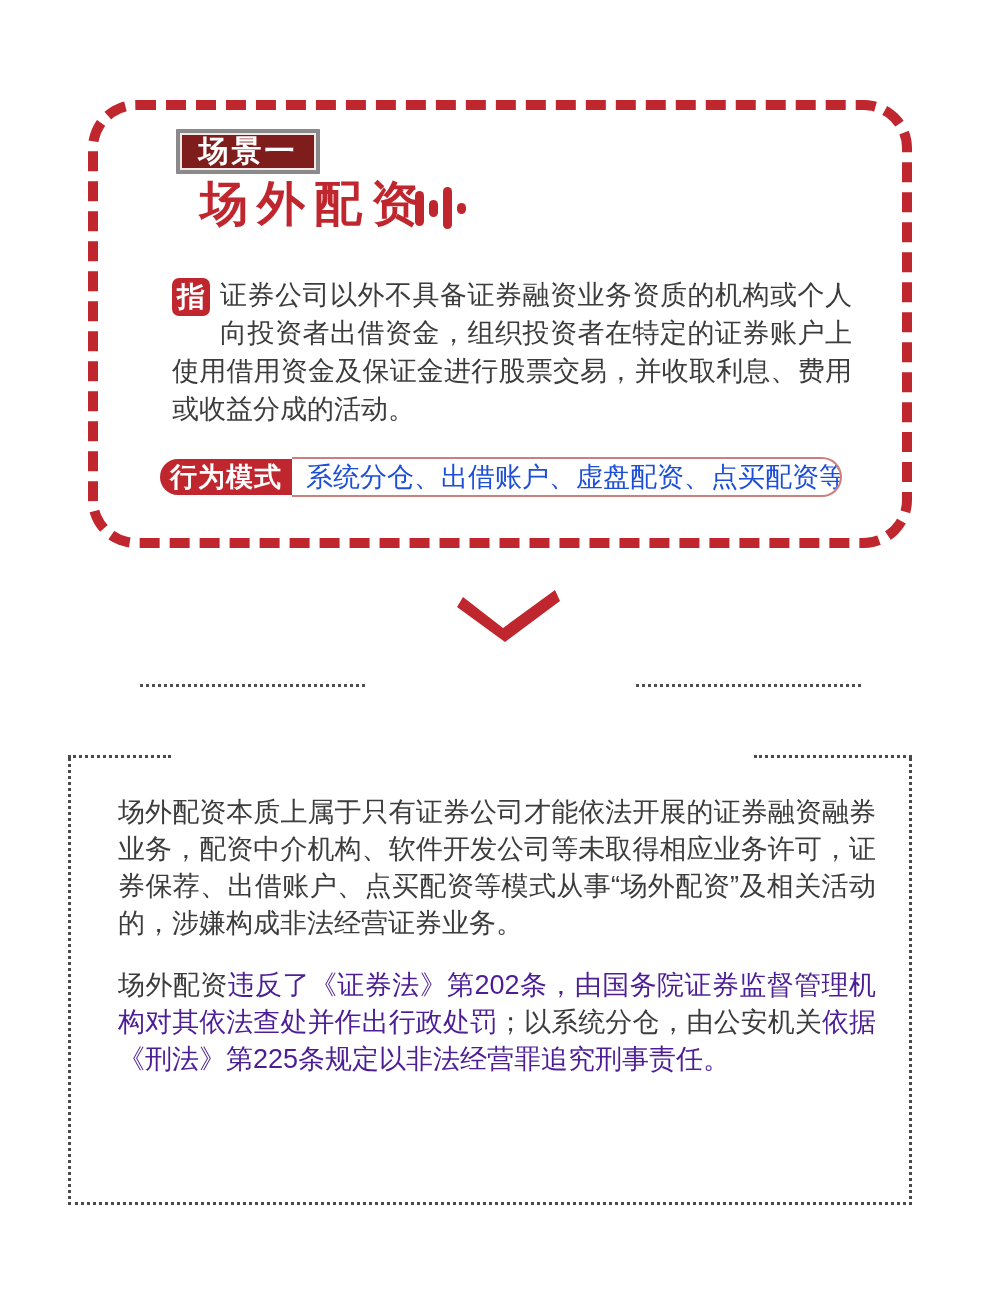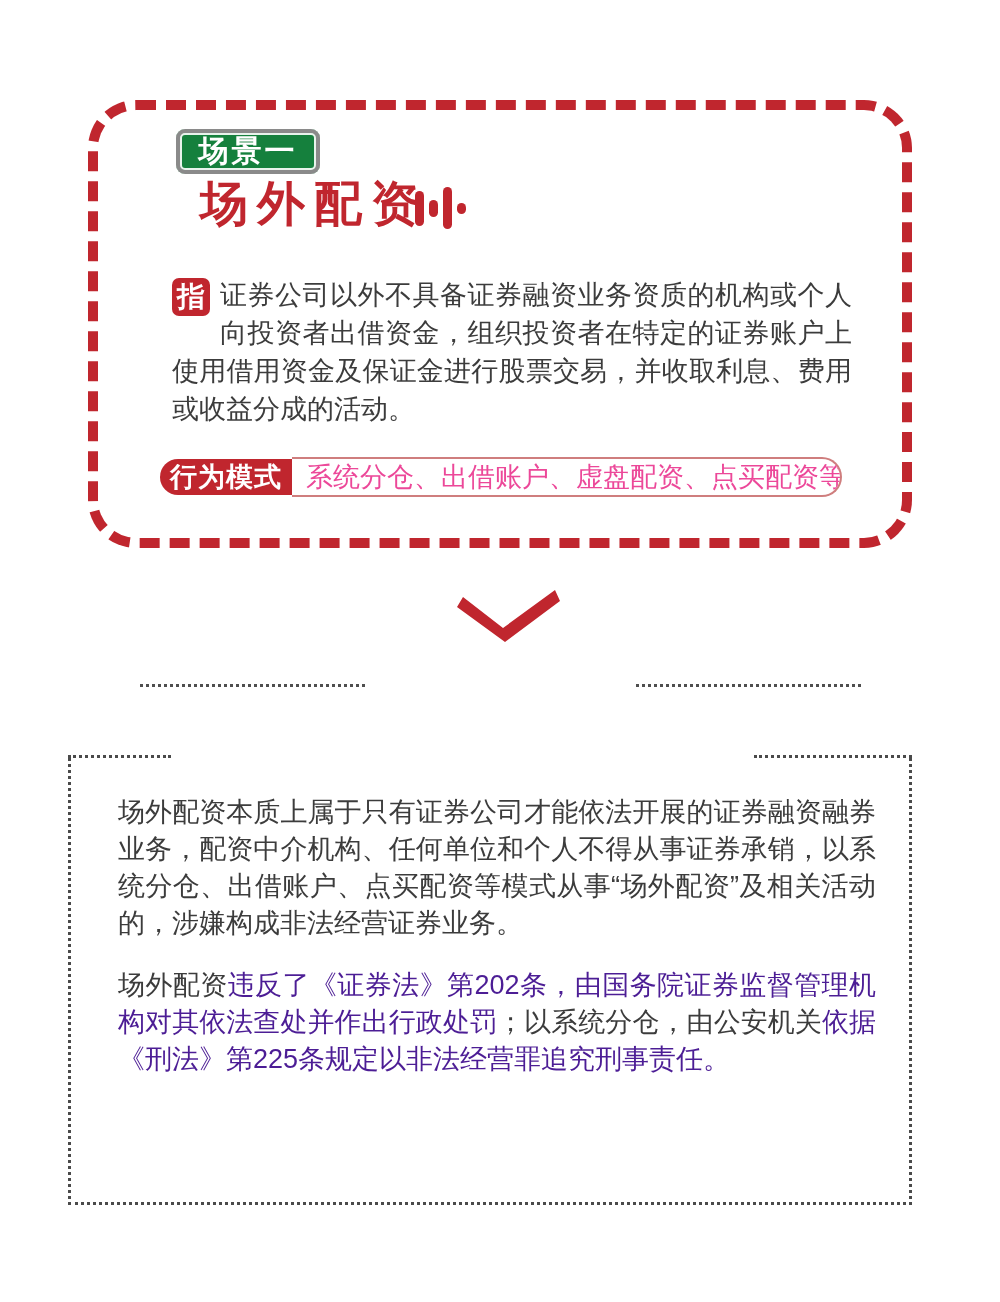--- a/index.html
+++ b/index.html
@@ -18,22 +18,22 @@
     position: absolute;
     left: 88px; top: 100px;
     width: 824px; height: 448px;
     border: 10px dashed #c0262e;
     border-radius: 48px;
   }
   .tag-badge {
     position: absolute;
     left: 78px; top: 19px;
     width: 144px; height: 45px;
-    background: #15803d;
-    border-radius: 9px;
+    background: #7f1d1d;
+    border-radius: 1px;
     box-shadow: inset 0 0 0 4px #8a8a8a, inset 0 0 0 6px rgba(255,255,255,0.9);
     color: #ffffff;
     font-size: 30px;
     font-weight: bold;
     letter-spacing: 3px;
     display: flex; align-items: center; justify-content: center;
   }
   .card-title {
     position: absolute;
     left: 102px; top: 66px;
@@ -96,21 +96,21 @@
     letter-spacing: 1px;
     display: flex; align-items: center; justify-content: center;
     flex: none;
   }
   .behavior-value {
     flex: 1;
     border: 2px solid #cf7e7e;
     border-left: none;
     border-radius: 0 22px 22px 0;
     font-size: 27px;
-    color: #ec4899;
+    color: #1d4ed8;
     padding-left: 14px;
     display: flex; align-items: center;
     white-space: nowrap;
     overflow: hidden;
   }
 
   
   .chevron {
     position: absolute;
     left: 450px; top: 588px;
@@ -203,18 +203,18 @@
   </svg>
 
   <div class="divider-dash dash-left"></div>
   <div class="divider-dash dash-right"></div>
 
   <div class="legal-card">
     <div class="top-seg left"></div>
     <div class="top-seg right"></div>
 
     <div class="legal-content">
-      <p>场外配资本质上属于只有证券公司才能依法开展的证券融资融券业务，配资中介机构、任何单位和个人不得从事证券承销，以系统分仓、出借账户、点买配资等模式从事“场外配资”及相关活动的，涉嫌构成非法经营证券业务。</p>
+      <p>场外配资本质上属于只有证券公司才能依法开展的证券融资融券业务，配资中介机构、软件开发公司等未取得相应业务许可，证券保荐、出借账户、点买配资等模式从事“场外配资”及相关活动的，涉嫌构成非法经营证券业务。</p>
       <p><span>场外配资</span><span class="red-text">违反了《证券法》第202条，由国务院证券监督管理机构对其依法查处并作出行政处罚</span><span>；以系统分仓，由公安机关</span><span class="red-text">依据《刑法》第225条规定以非法经营罪追究刑事责任。</span></p>
     </div>
   </div>
 
 </div>
 
 </body></html>

